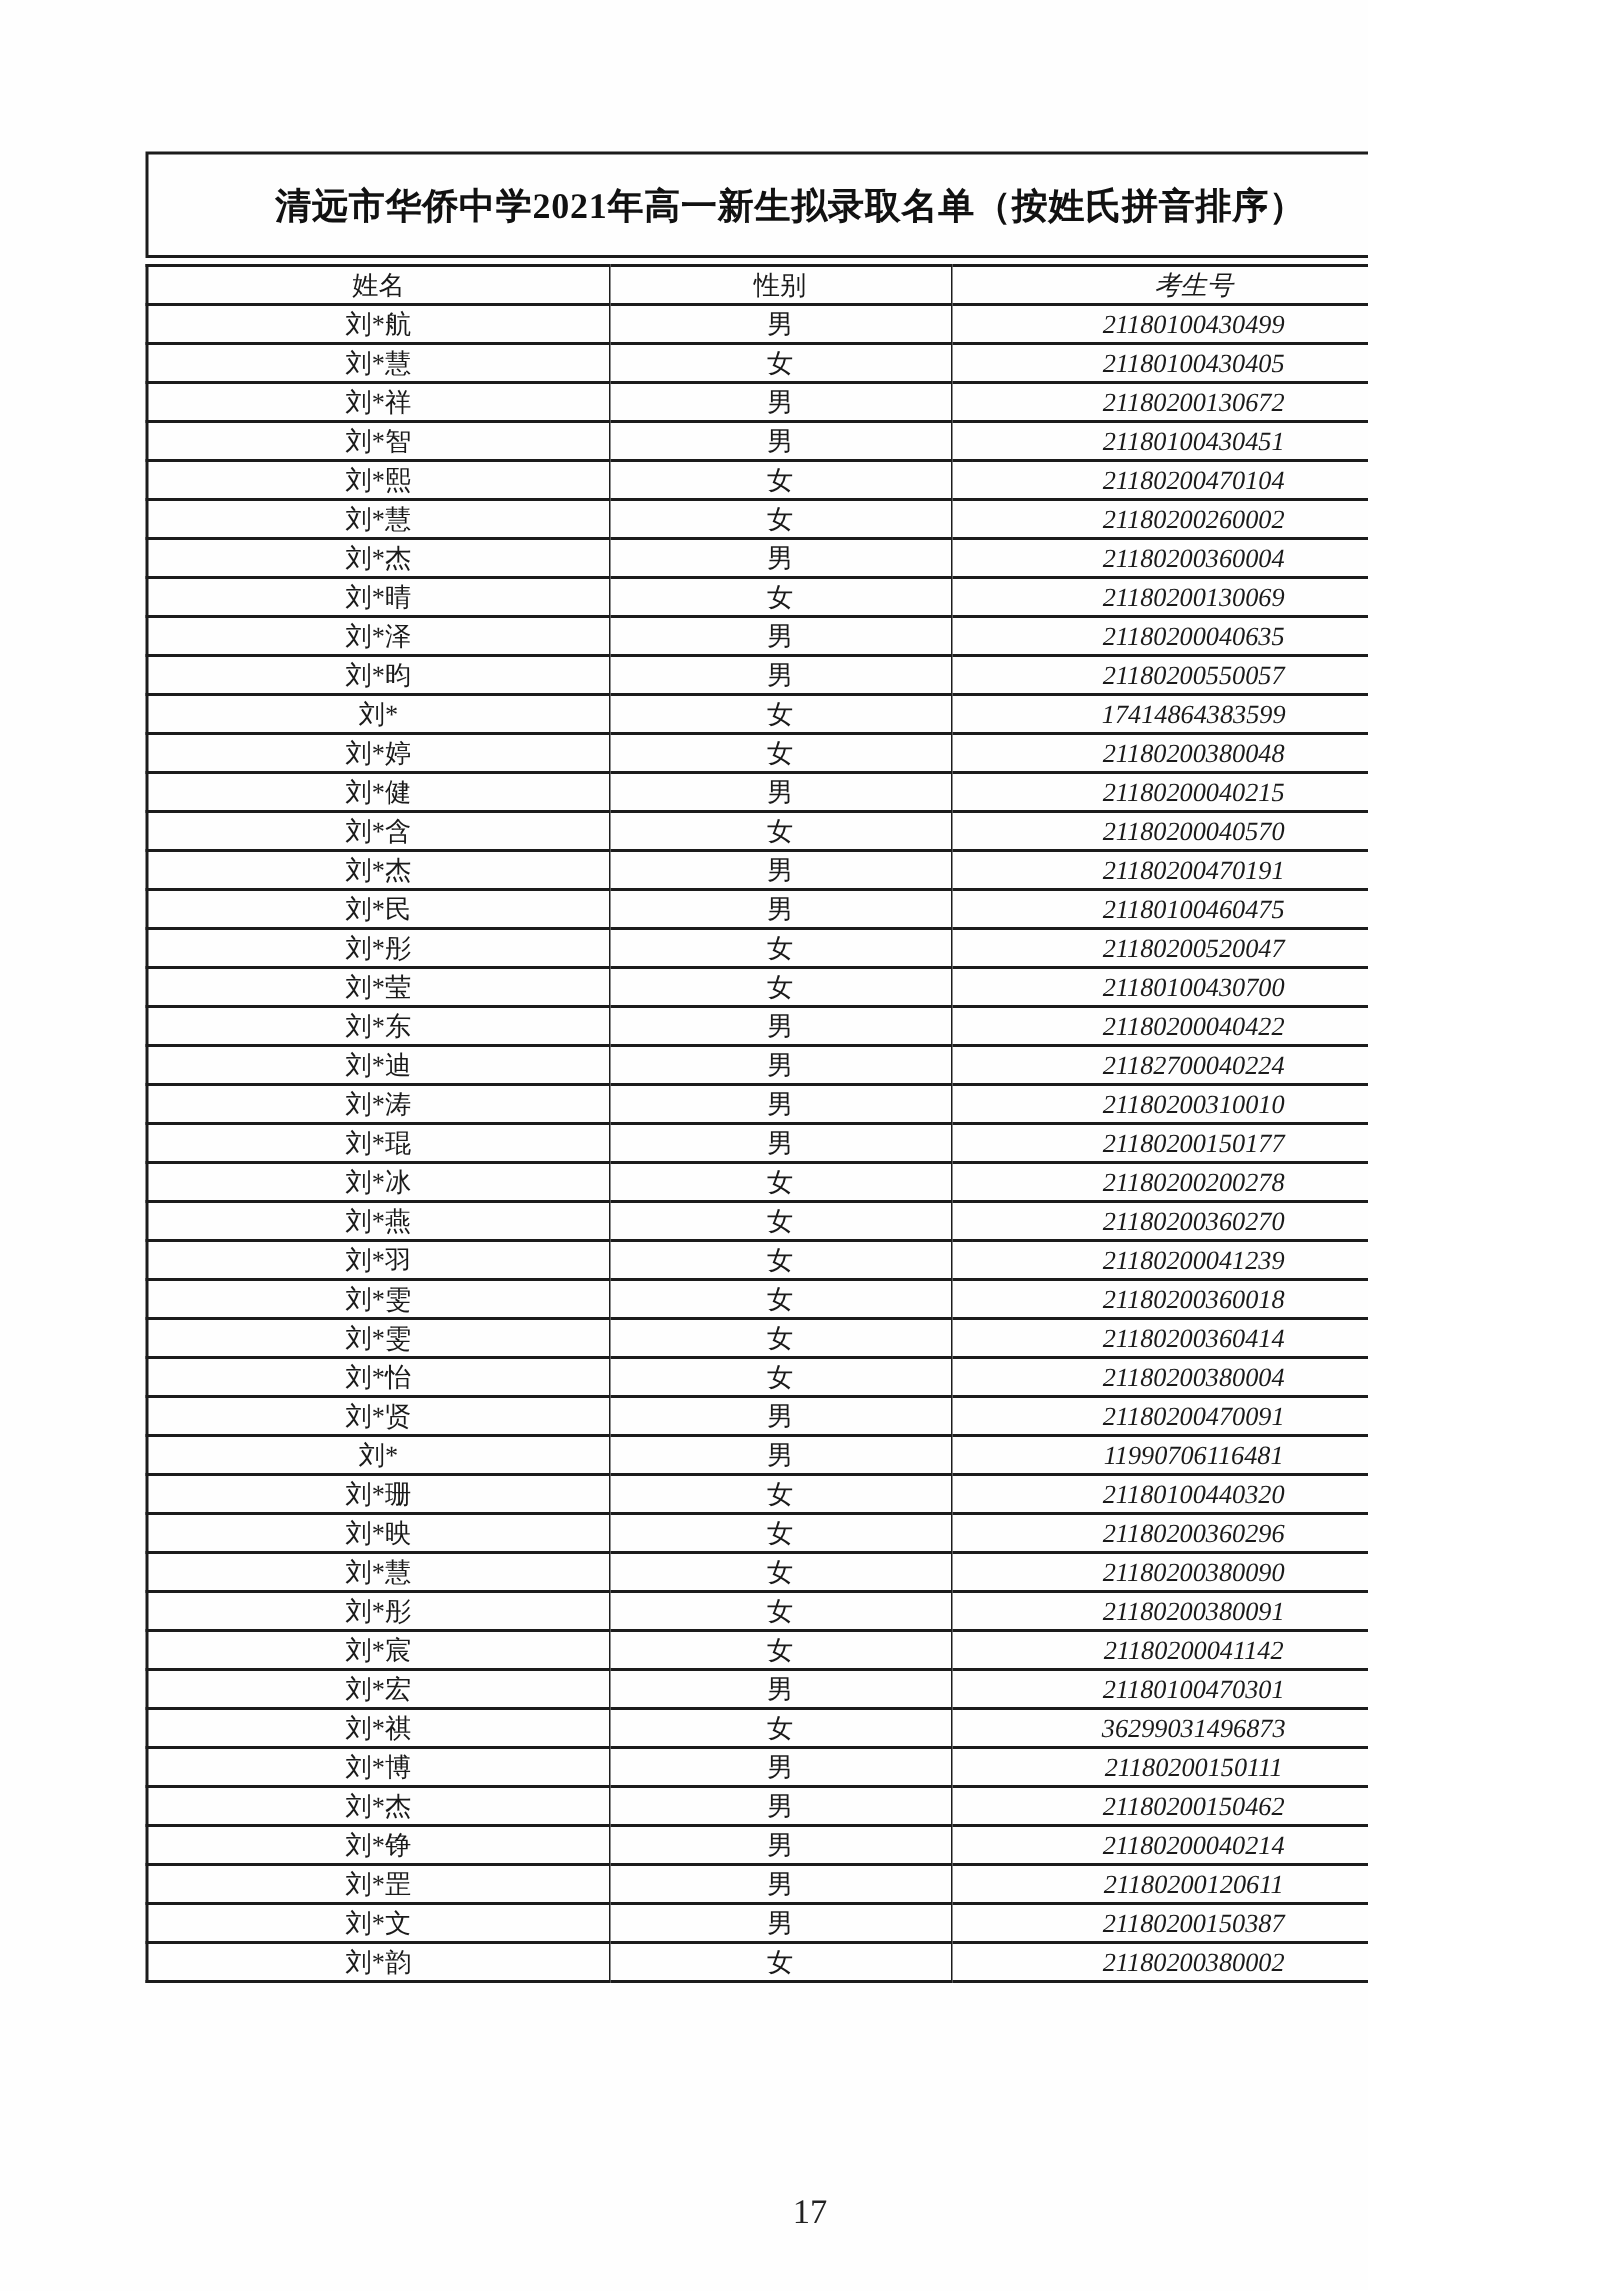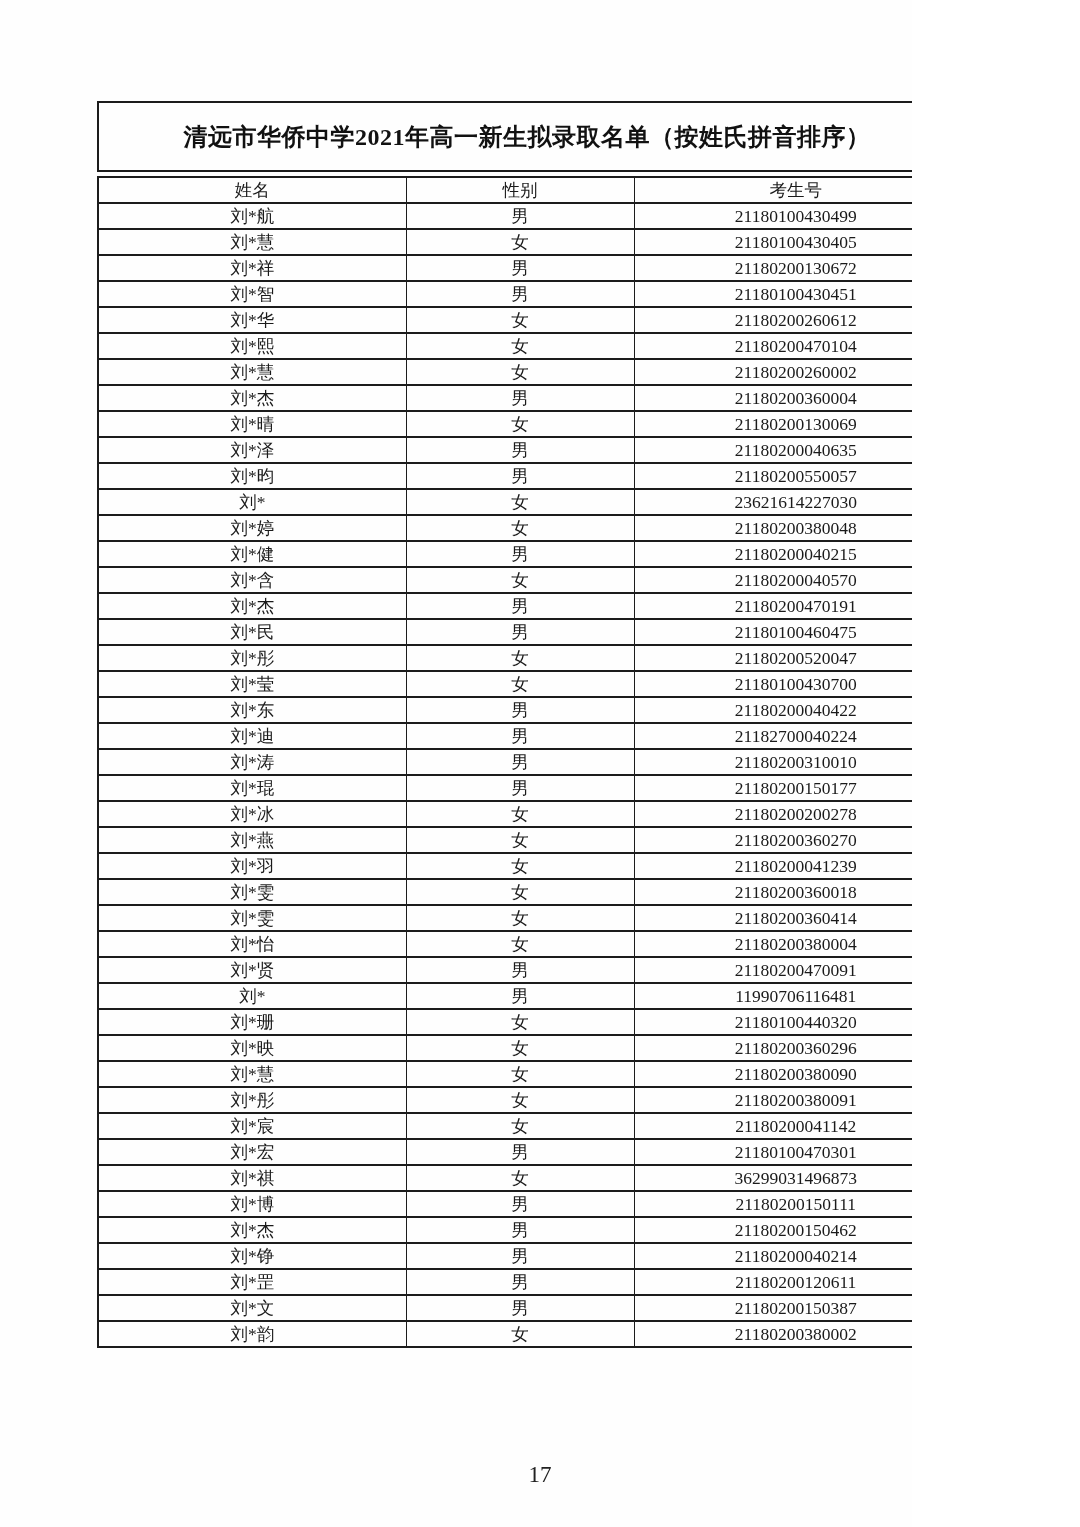--- a/index.html
+++ b/index.html
@@ -49,21 +49,21 @@
     vertical-align: middle;
     font-size: 17.5px;
     font-weight: normal;
     padding: 0;
     overflow: hidden;
     white-space: nowrap;
   }
   table.roster th:first-child,
   table.roster td:first-child { border-left-width: 2px; }
   table.roster th:last-child,
-  table.roster td:last-child { border-right-width: 2px; }
+  table.roster td:last-child { border-right-width: 2px; font-style: italic; }
   table.roster thead tr { height: 26px; }
   table.roster tbody tr { height: 25.85px; }
   .col-name { width: 308px; }
   .col-gender { width: 228px; }
   .col-no { width: 324px; }
   .page-number {
     position: absolute;
     top: 1462px;
     left: 0;
     width: 1080px;
@@ -107,25 +107,20 @@
             <td>刘*祥</td>
             <td>男</td>
             <td>21180200130672</td>
           </tr>
           <tr>
             <td>刘*智</td>
             <td>男</td>
             <td>21180100430451</td>
           </tr>
           <tr>
-            <td>刘*华</td>
-            <td>女</td>
-            <td>21180200260612</td>
-          </tr>
-          <tr>
             <td>刘*熙</td>
             <td>女</td>
             <td>21180200470104</td>
           </tr>
           <tr>
             <td>刘*慧</td>
             <td>女</td>
             <td>21180200260002</td>
           </tr>
           <tr>
@@ -144,21 +139,21 @@
             <td>21180200040635</td>
           </tr>
           <tr>
             <td>刘*昀</td>
             <td>男</td>
             <td>21180200550057</td>
           </tr>
           <tr>
             <td>刘*</td>
             <td>女</td>
-            <td>23621614227030</td>
+            <td>17414864383599</td>
           </tr>
           <tr>
             <td>刘*婷</td>
             <td>女</td>
             <td>21180200380048</td>
           </tr>
           <tr>
             <td>刘*健</td>
             <td>男</td>
             <td>21180200040215</td>

